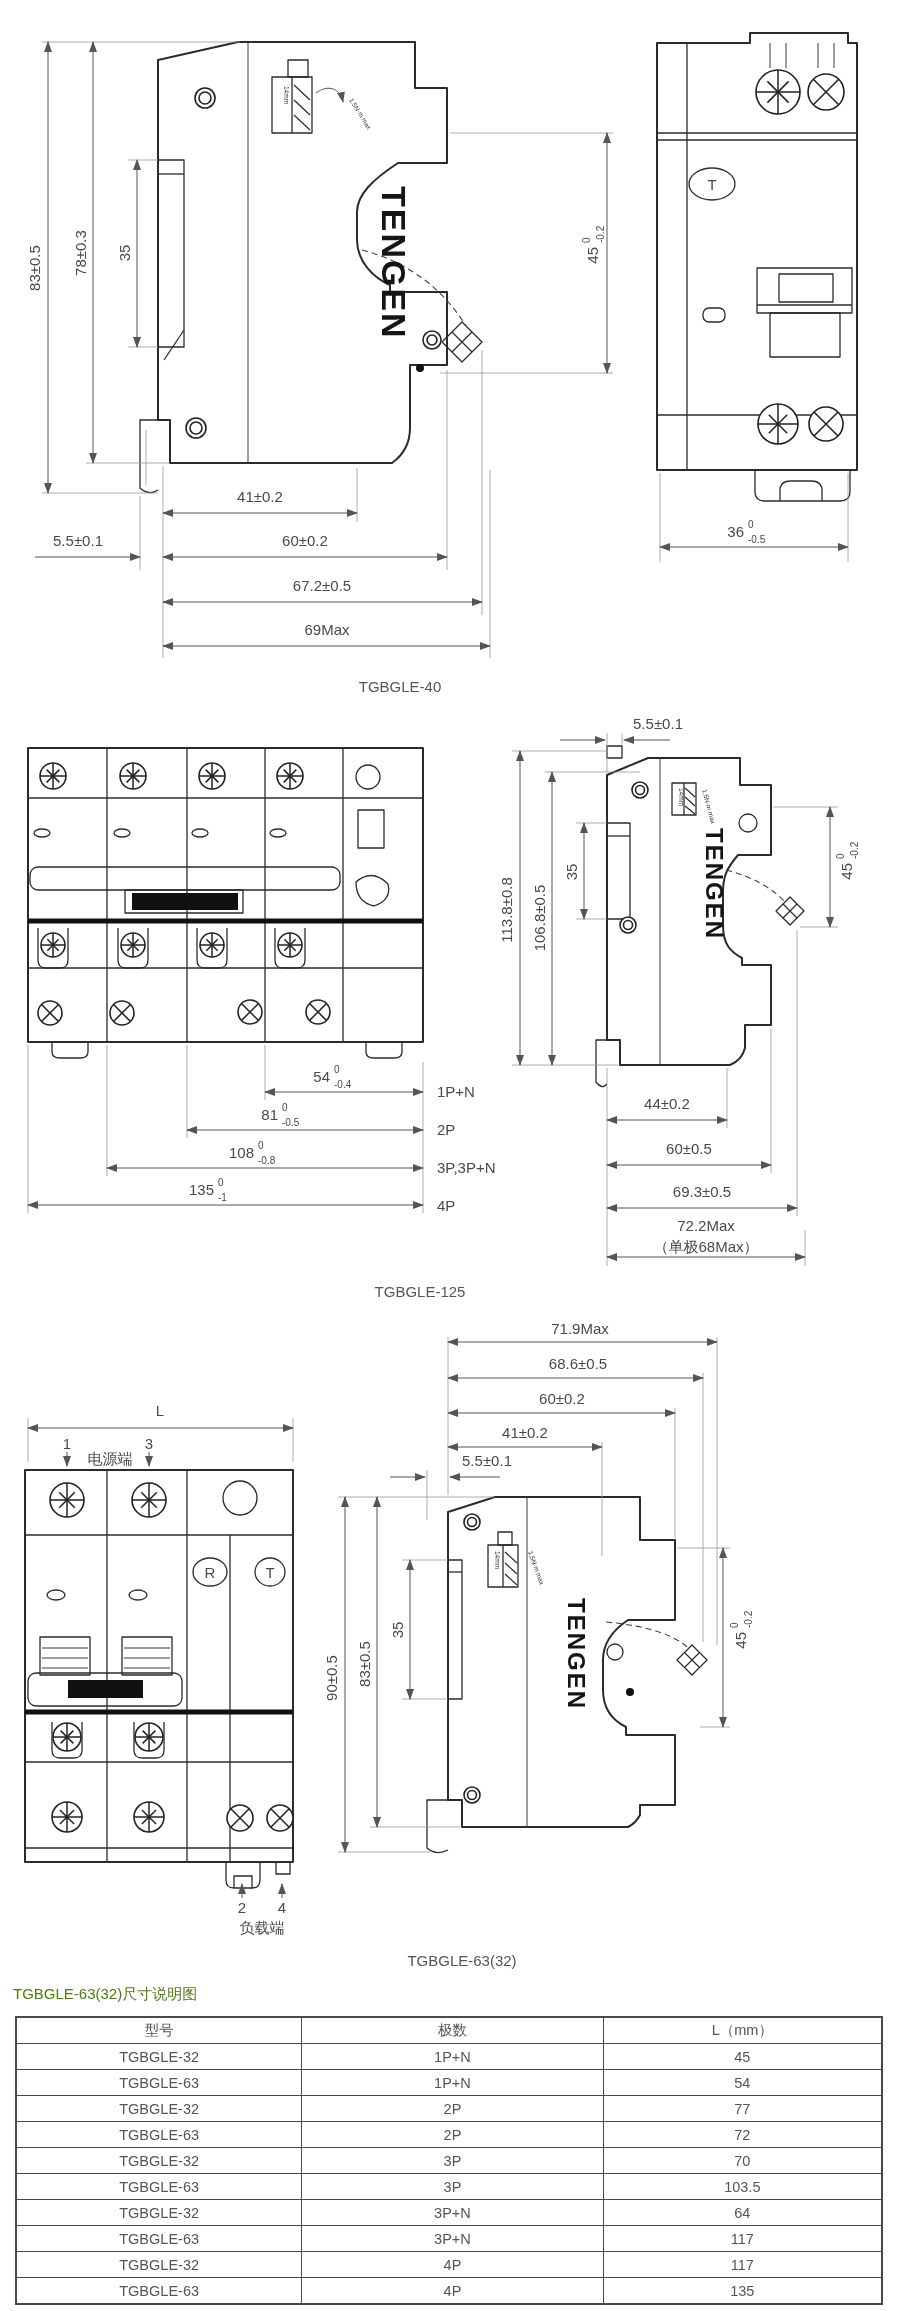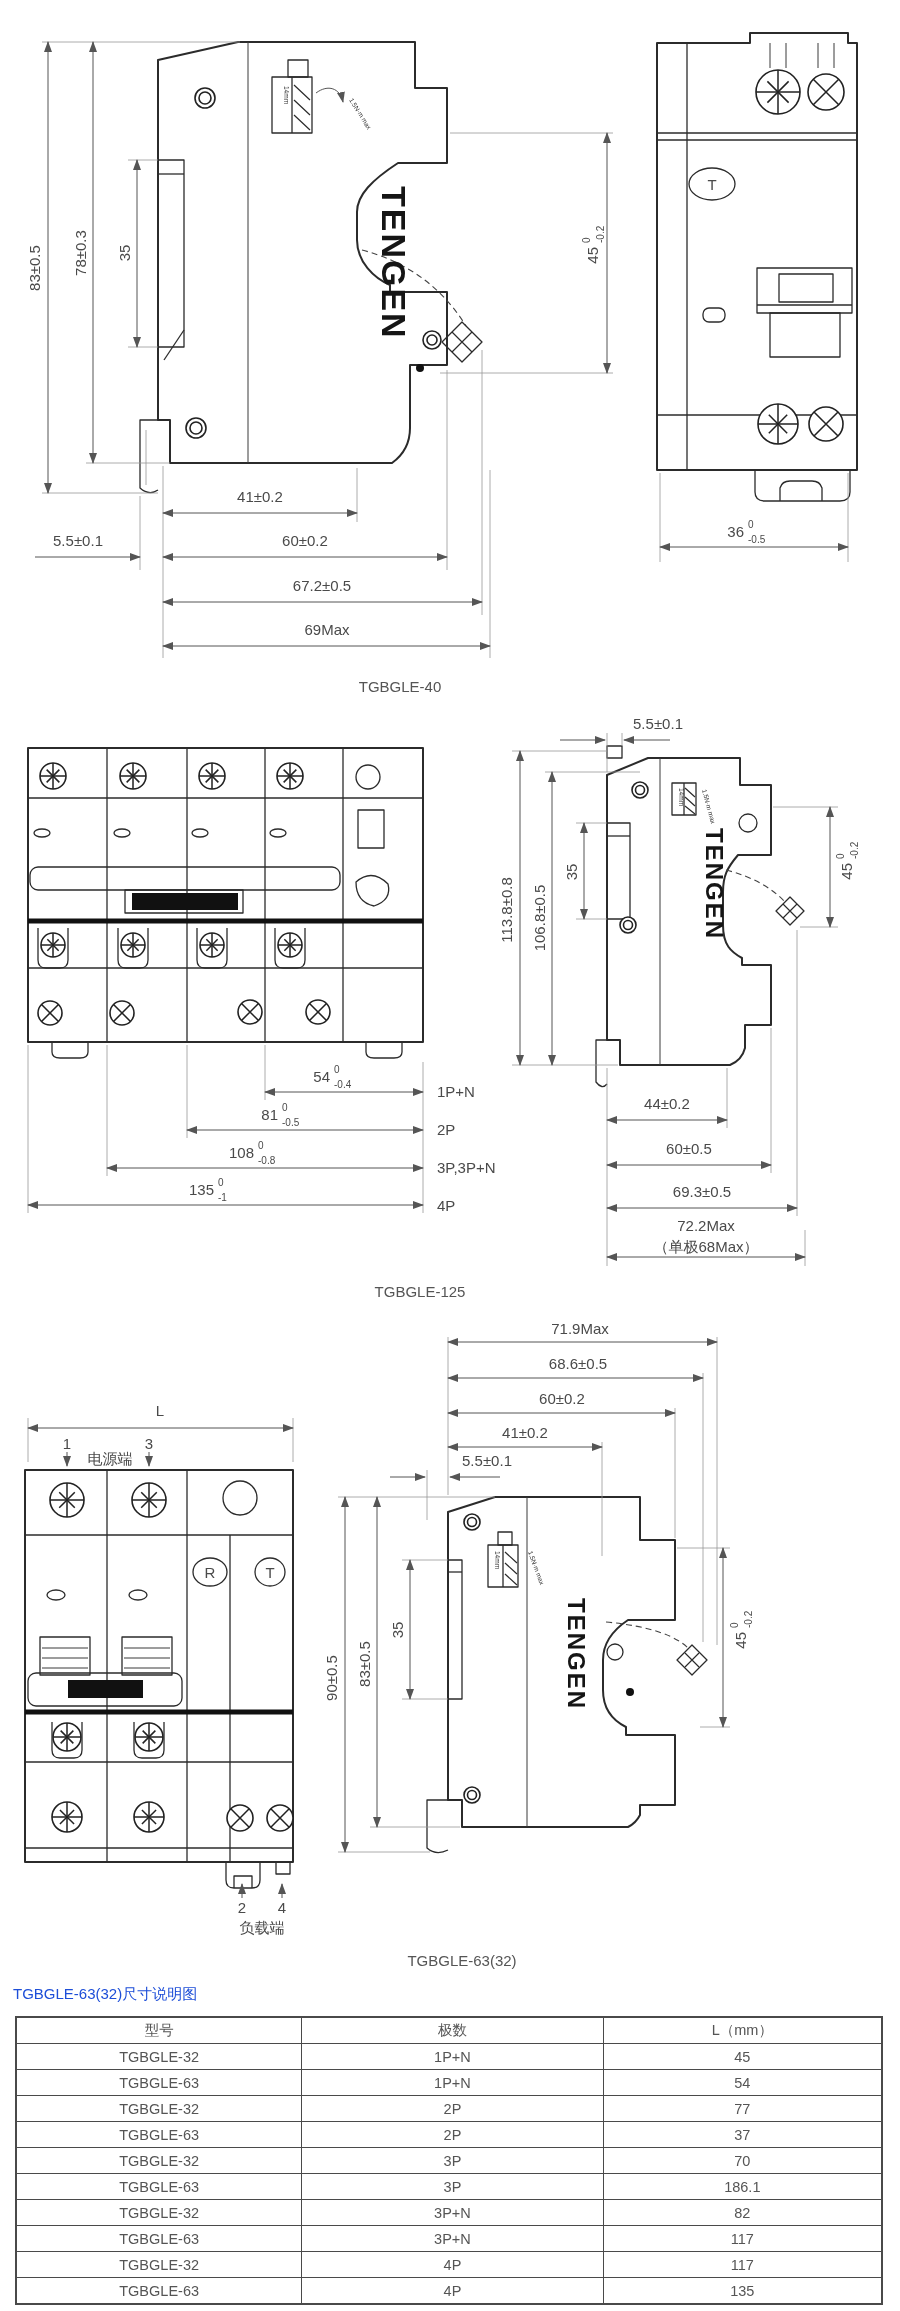--- a/index.html
+++ b/index.html
@@ -18,21 +18,21 @@
   .screw circle{fill:#fff;stroke:#222;stroke-width:1.6;}
   .screw path{stroke:#222;stroke-width:1.5;fill:none;}
   .hatch{stroke:#2b2b2b;stroke-width:1.2;}
   text{font-family:"Liberation Sans",sans-serif;fill:#4a4a4a;}
   .dt{font-size:15px;}
   .ds{font-size:10px;}
   .cap{font-size:15px;fill:#555;}
   .tiny{font-size:6.5px;fill:#333;}
   .logo{font-weight:bold;fill:#151515;letter-spacing:2px;}
   
-  .sheet-heading{position:absolute;left:13px;top:1985px;font-size:15px;color:#1d4ed8;}
+  .sheet-heading{position:absolute;left:13px;top:1985px;font-size:15px;color:#4d7c0f;}
   #dims-table{position:absolute;left:15px;top:2016px;width:868px;border-collapse:collapse;
               font-size:14.5px;color:#555;border:2px solid #4a4a4a;}
   #dims-table th,#dims-table td{border:1px solid #4a4a4a;height:25px;text-align:center;
               font-weight:normal;padding:0;}
 </style>
 </head>
 <body>
 
 <div id="page">
 
@@ -601,36 +601,36 @@
           <td>54</td>
         </tr>
     <tr>
           <td>TGBGLE-32</td>
           <td>2P</td>
           <td>77</td>
         </tr>
     <tr>
           <td>TGBGLE-63</td>
           <td>2P</td>
-          <td>37</td>
+          <td>72</td>
         </tr>
     <tr>
           <td>TGBGLE-32</td>
           <td>3P</td>
           <td>70</td>
         </tr>
     <tr>
           <td>TGBGLE-63</td>
           <td>3P</td>
-          <td>186.1</td>
+          <td>103.5</td>
         </tr>
     <tr>
           <td>TGBGLE-32</td>
           <td>3P+N</td>
-          <td>82</td>
+          <td>64</td>
         </tr>
     <tr>
           <td>TGBGLE-63</td>
           <td>3P+N</td>
           <td>117</td>
         </tr>
     <tr>
           <td>TGBGLE-32</td>
           <td>4P</td>
           <td>117</td>

